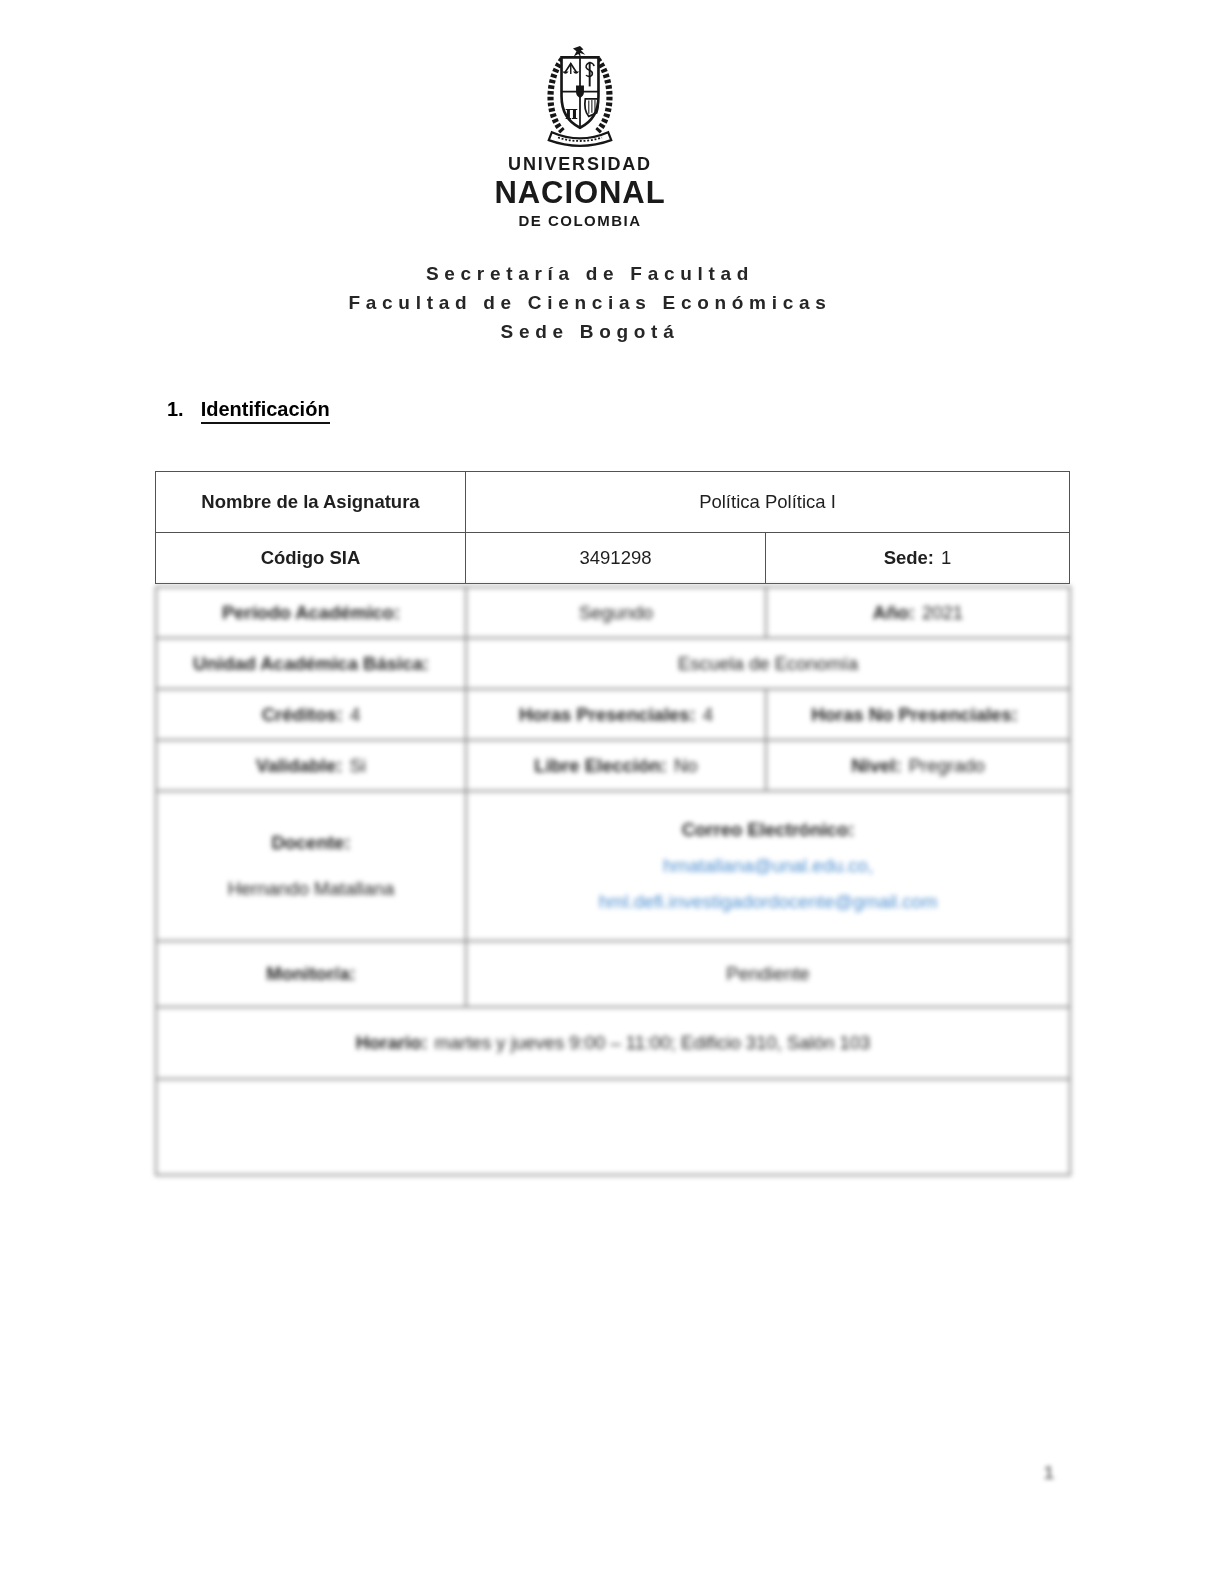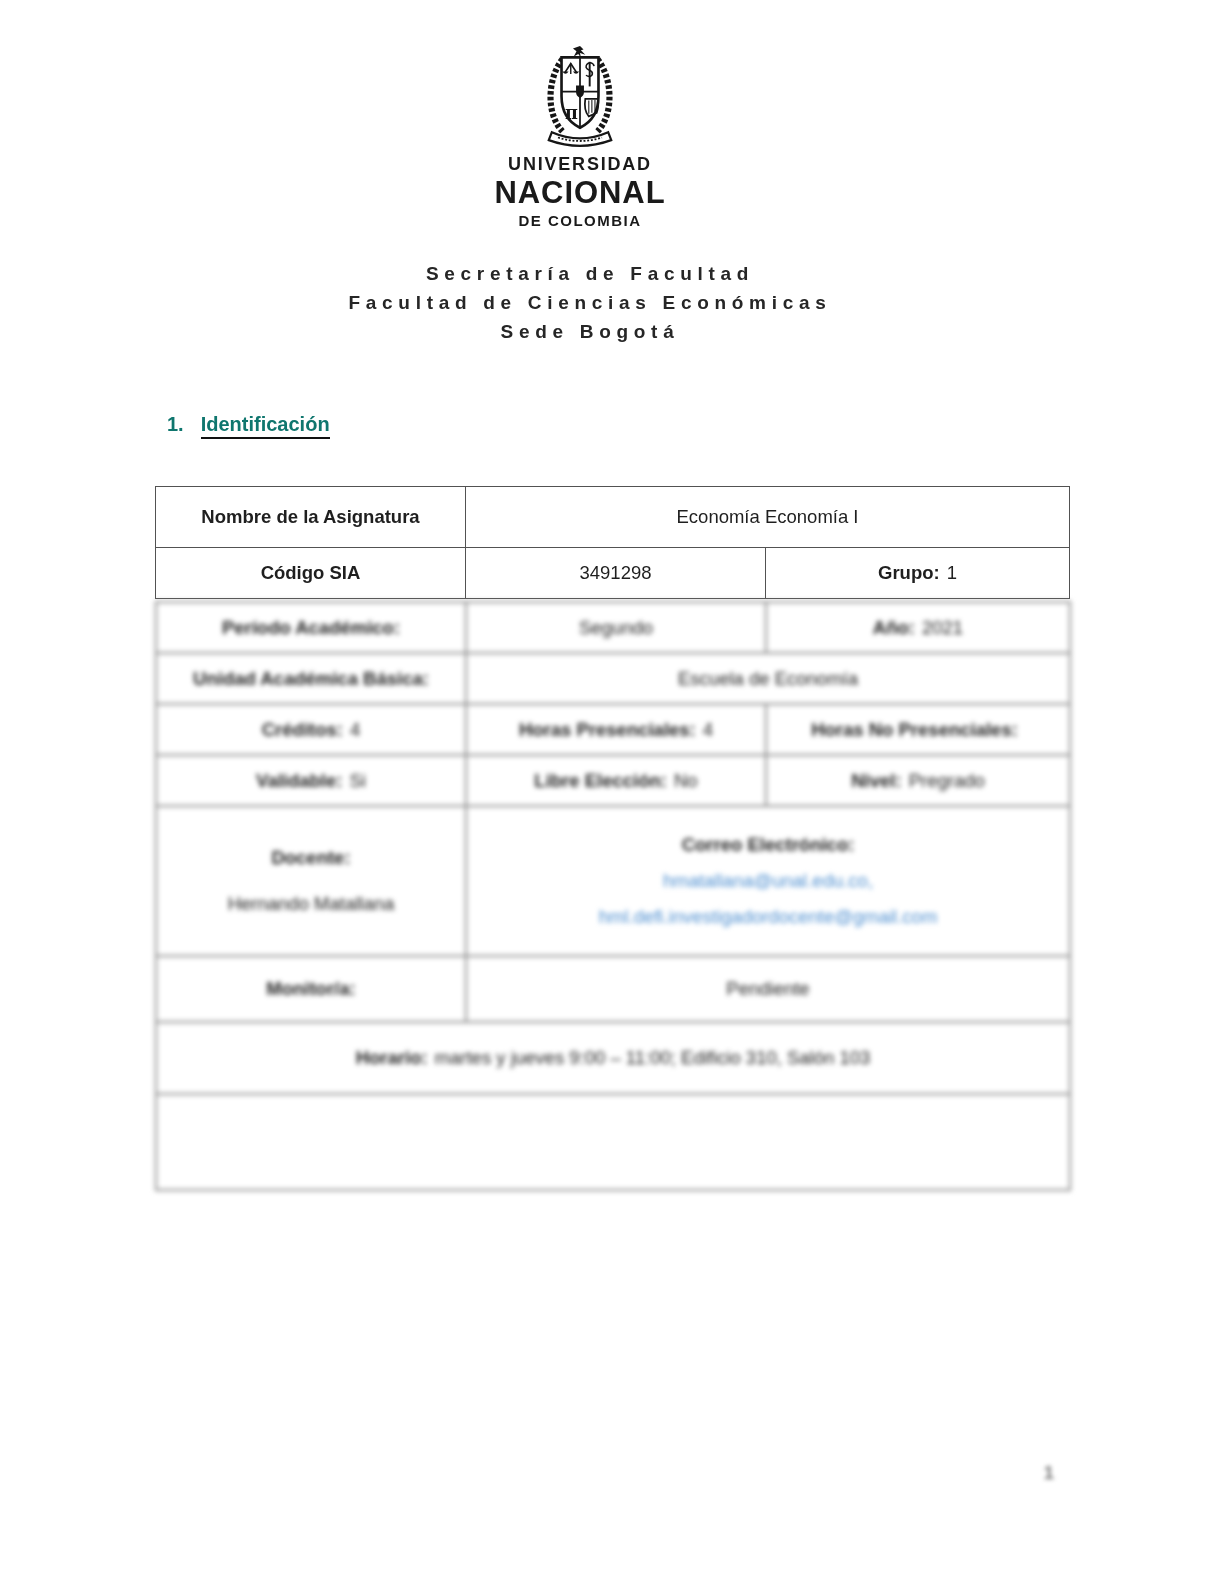--- a/index.html
+++ b/index.html
@@ -27,21 +27,21 @@
     position: relative;
     left: -22px;
     font-size: 19px;
     font-weight: bold;
     letter-spacing: 0.30em;
     line-height: 29px;
     color: #262626;
   }
 
   
-  .section-heading { margin: 67px 0 0 167px; font-size: 20px; font-weight: bold; color: #0f766e; }
+  .section-heading { margin: 52px 0 0 167px; font-size: 20px; font-weight: bold; color: #000000; }
   .section-heading .num { margin-right: 17px; }
   .section-heading .title { border-bottom: 2px solid #111; padding-bottom: 2px; }
 
   
   .id-table {
     border-collapse: collapse;
     table-layout: fixed;
     margin-left: 155px;
     width: 914px;
     font-size: 18.5px;
@@ -137,27 +137,27 @@
 
   <table class="id-table" style="margin-top:50px;">
     <colgroup>
         <col style="width:310px">
         <col style="width:300px">
         <col style="width:304px">
       </colgroup>
     <tbody>
         <tr class="r61">
       <td class="lbl">Nombre de la Asignatura</td>
-      <td colspan="2">Economía Economía I</td>
+      <td colspan="2">Política Política I</td>
     </tr>
     <tr class="r60">
       <td class="lbl">Código SIA</td>
       <td>3491298</td>
       <td>
-        <span class="lbl-inline">Grupo:</span><span>1</span>
+        <span class="lbl-inline">Sede:</span><span>1</span>
       </td>
     </tr>
   </tbody>
     </table>
 
   <div class="blur-zone">
     <table class="id-table">
       <colgroup>
           <col style="width:310px">
           <col style="width:300px">

